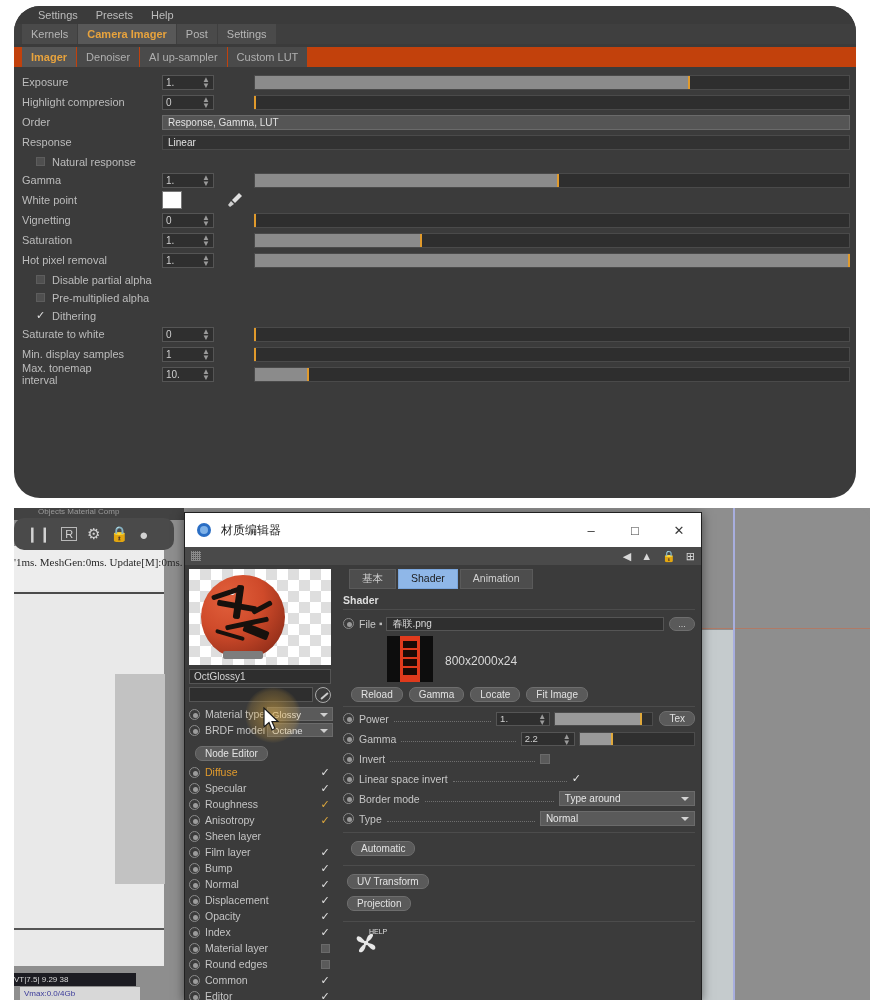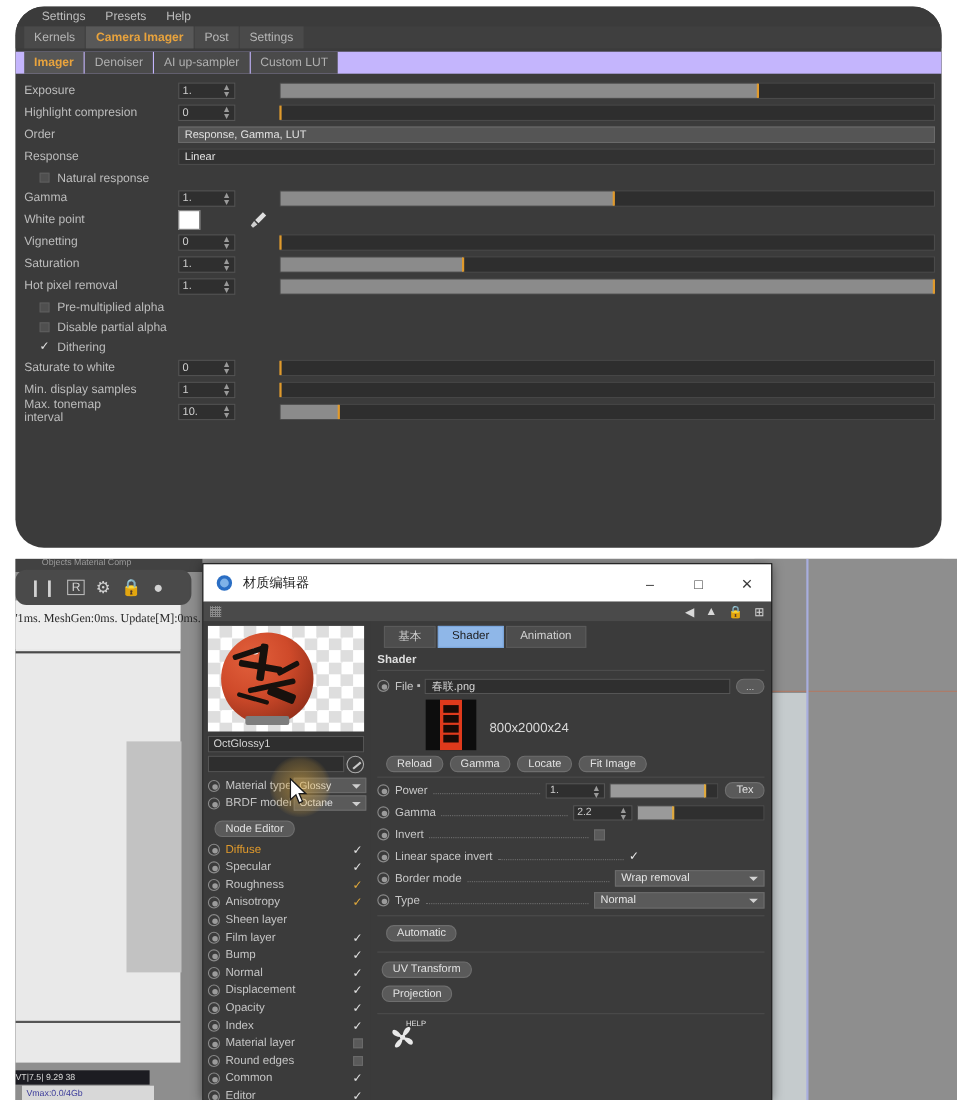--- a/index.html
+++ b/index.html
@@ -10,21 +10,21 @@
   #octane-panel{
     position:absolute;left:14px;top:6px;width:842px;height:492px;
     background:#3b3b3b;border-radius:26px;overflow:hidden;
     font-size:11px;color:#c9c9c9;
   }
   .oct-menubar{height:18px;background:#3b3b3b;padding-left:24px;display:flex;align-items:center;gap:18px;}
   .oct-menubar span{font-size:11px;color:#bdbdbd;}
   .oct-tabbar{height:20px;background:#3f3f3f;display:flex;align-items:stretch;padding-left:8px;gap:1px;}
   .oct-tab{display:flex;align-items:center;padding:0 9px;font-size:11px;color:#b6b6b6;background:#4a4a4a;}
   .oct-tab.sel{background:#585858;color:#e8a33d;font-weight:bold;}
-  .oct-subtabbar{height:20px;background:#c4b5fd;display:flex;align-items:stretch;padding-left:8px;gap:1px;margin-top:3px;}
+  .oct-subtabbar{height:20px;background:#c2410c;display:flex;align-items:stretch;padding-left:8px;gap:1px;margin-top:3px;}
   .oct-subtab{display:flex;align-items:center;padding:0 9px;font-size:11px;color:#b0b0b0;background:#4a4a4a;}
   .oct-subtab.sel{background:#565656;color:#e8a33d;font-weight:bold;}
   .oct-body{padding:6px 0 0 0;}
   .row{display:flex;align-items:center;height:18px;margin-bottom:2px;padding-left:8px;gap:36px;}
   .row .lbl{width:104px;font-size:11px;color:#bcbcbc;flex:0 0 104px;}
   .numbox{width:52px;height:15px;background:#2f2f2f;border:1px solid #555;color:#cfcfcf;
           font-size:10px;display:flex;align-items:center;padding-left:3px;position:relative;flex:0 0 52px;}
   .numbox .spin{position:absolute;right:3px;top:1px;font-size:8px;line-height:6px;color:#9a9a9a;}
   .slider{flex:1;height:15px;background:#2e2e2e;border:1px solid #4a4a4a;margin-left:4px;margin-right:6px;position:relative;}
   .slider .fill{position:absolute;left:0;top:0;bottom:0;background:#8b8b8b;}
@@ -238,25 +238,25 @@
       <div class="row">
         <span class="lbl">Hot pixel removal</span>
         <span class="numbox">1.<span class="spin">▲<br>▼</span></span>
         <span class="slider">
           <span class="fill" style="width:100%"></span>
           <span class="knob" style="left:calc(100% - 1px)"></span>
         </span>
       </div>
       <div class="chkrow">
         <span class="chkbox"></span>
-        <span class="t">Pre-multiplied alpha</span>
+        <span class="t">Disable partial alpha</span>
       </div>
       <div class="chkrow">
         <span class="chkbox"></span>
-        <span class="t">Disable partial alpha</span>
+        <span class="t">Pre-multiplied alpha</span>
       </div>
       <div class="chkrow">
         <span class="chkmark">✓</span>
         <span class="t">Dithering</span>
       </div>
       <div class="row">
         <span class="lbl">Saturate to white</span>
         <span class="numbox">0<span class="spin">▲<br>▼</span></span>
         <span class="slider">
           <span class="fill" style="width:0%"></span>
@@ -521,21 +521,21 @@
               <span class="radio"></span>
               <span class="slbl">Linear space invert</span>
               <span class="dots"></span>
               <span class="tick">✓</span>
               <span style="flex:1"></span>
             </div>
             <div class="srow">
               <span class="radio"></span>
               <span class="slbl">Border mode</span>
               <span class="dots"></span>
-              <span class="dd">Wrap removal</span>
+              <span class="dd">Type around</span>
             </div>
             <div class="srow">
               <span class="radio"></span>
               <span class="slbl">Type</span>
               <span class="dots"></span>
               <span class="dd">Normal</span>
             </div>
           </div>
 
         <div class="sepline"></div>

